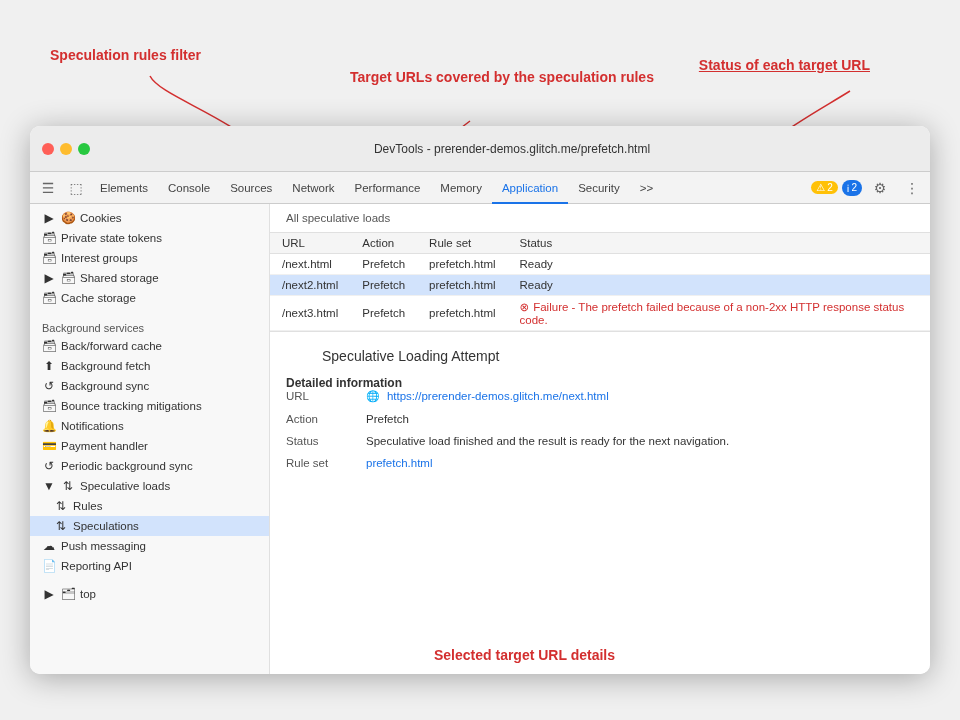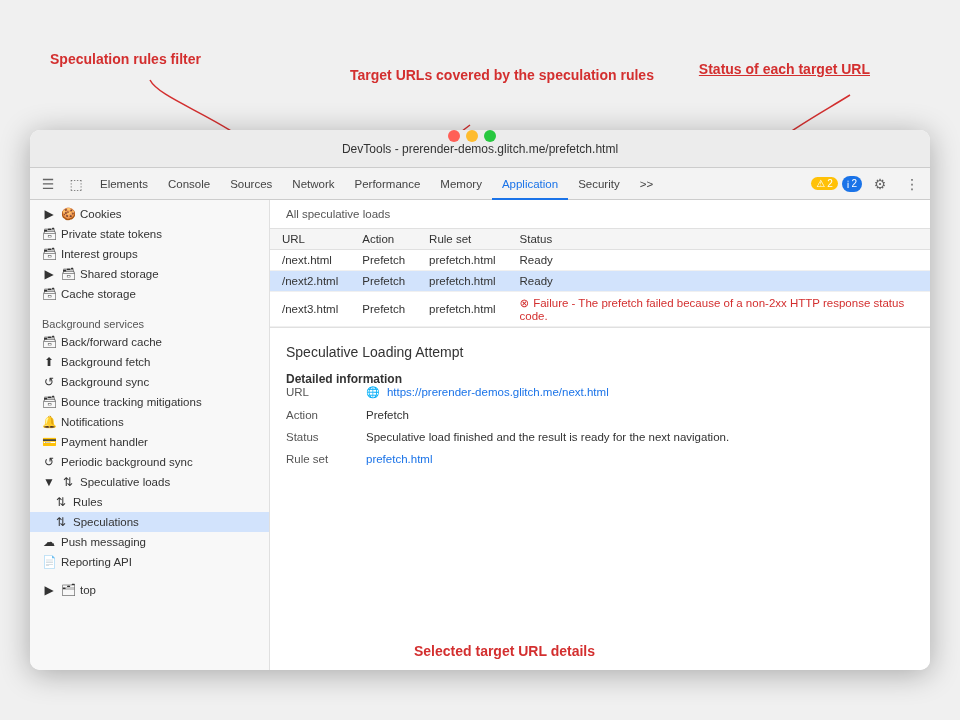--- a/index.html
+++ b/index.html
@@ -30,55 +30,54 @@
       line-height: 1.3;
       text-align: center;
     }
 
     .ann-speculation-rules {
       top: 0px;
       left: 20px;
       font-size: 14px;
     }
     .ann-target-urls {
-      top: 16px;
+      top: 22px;
       left: 320px;
       font-size: 14px;
     }
     .ann-status {
       top: 10px;
       right: 60px;
       font-size: 14px;
       text-decoration: underline;
     }
     .ann-selected {
       bottom: 10px;
-      left: 384px;
+      left: 404px;
       font-size: 14px;
     }
 
     
     .browser-window {
       position: relative;
       background: #fff;
       border-radius: 10px;
       box-shadow: 0 4px 30px rgba(0,0,0,0.3);
       overflow: hidden;
       margin-top: 80px;
     }
 
     
     .title-bar {
       background: #ececec;
-      height: 38px;
+      height: 46px;
       display: flex;
       align-items: center;
       padding: 0 12px;
       border-bottom: 1px solid #ccc;
-      flex-direction: column;
     }
     .traffic-lights {
       display: flex;
       gap: 6px;
       margin-right: 16px;
     }
     .traffic-light {
       width: 12px;
       height: 12px;
       border-radius: 50%;
@@ -239,20 +238,21 @@
     
     .detail-panel {
       border-top: 1px solid #e0e0e0;
       padding: 16px;
     }
     .detail-title {
       font-size: 14px;
       font-weight: 500;
       color: #333;
       margin-bottom: 12px;
+      margin-left: 36px;
     }
     .detail-section-title {
       font-size: 12px;
       font-weight: 600;
       color: #333;
     }
     .detail-row {
       display: flex;
       margin-bottom: 10px;
       font-size: 11.5px;

